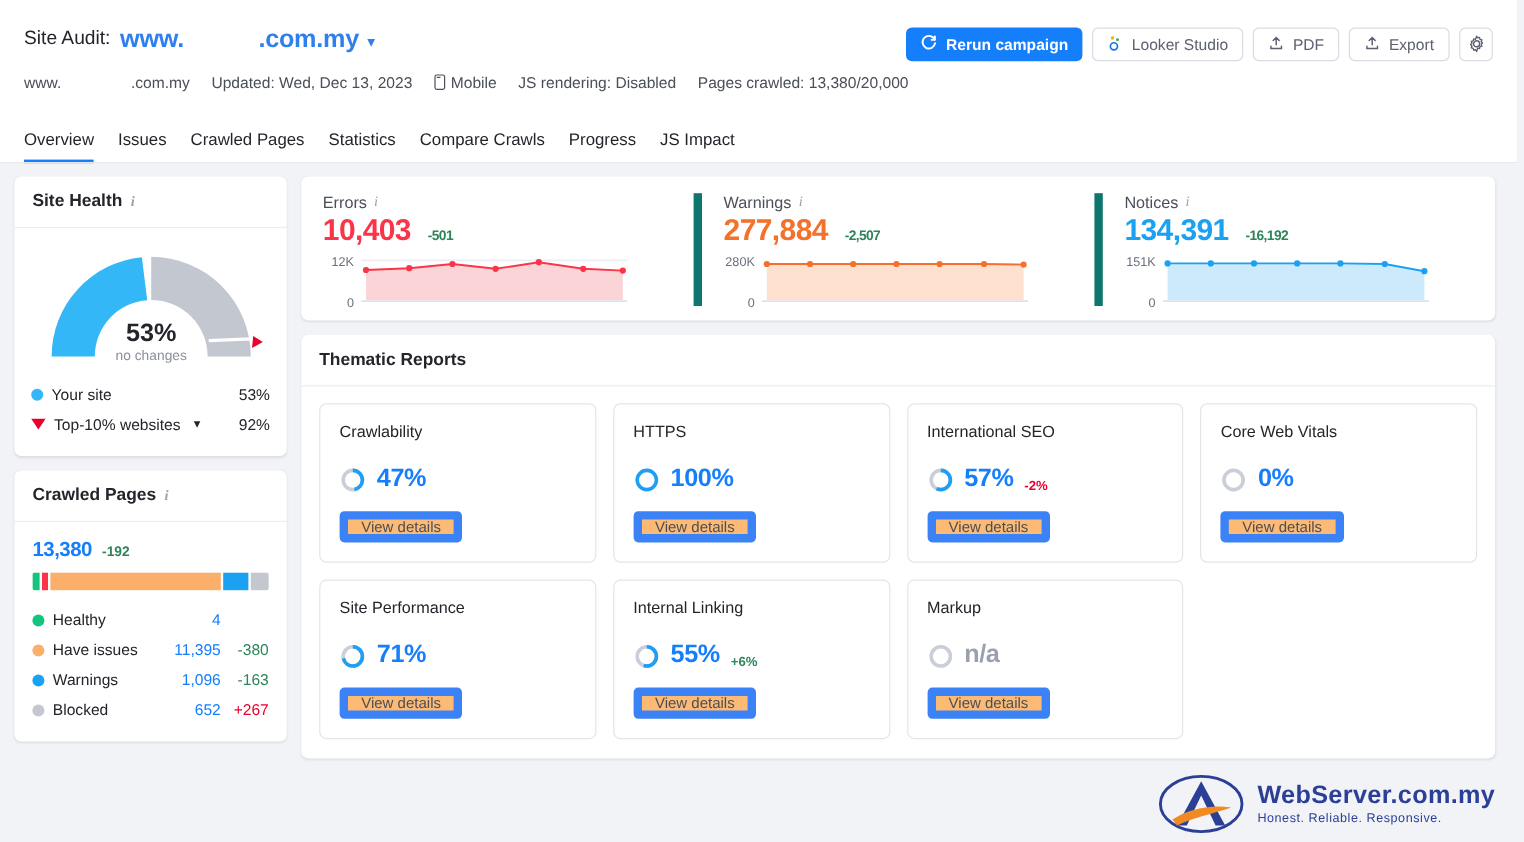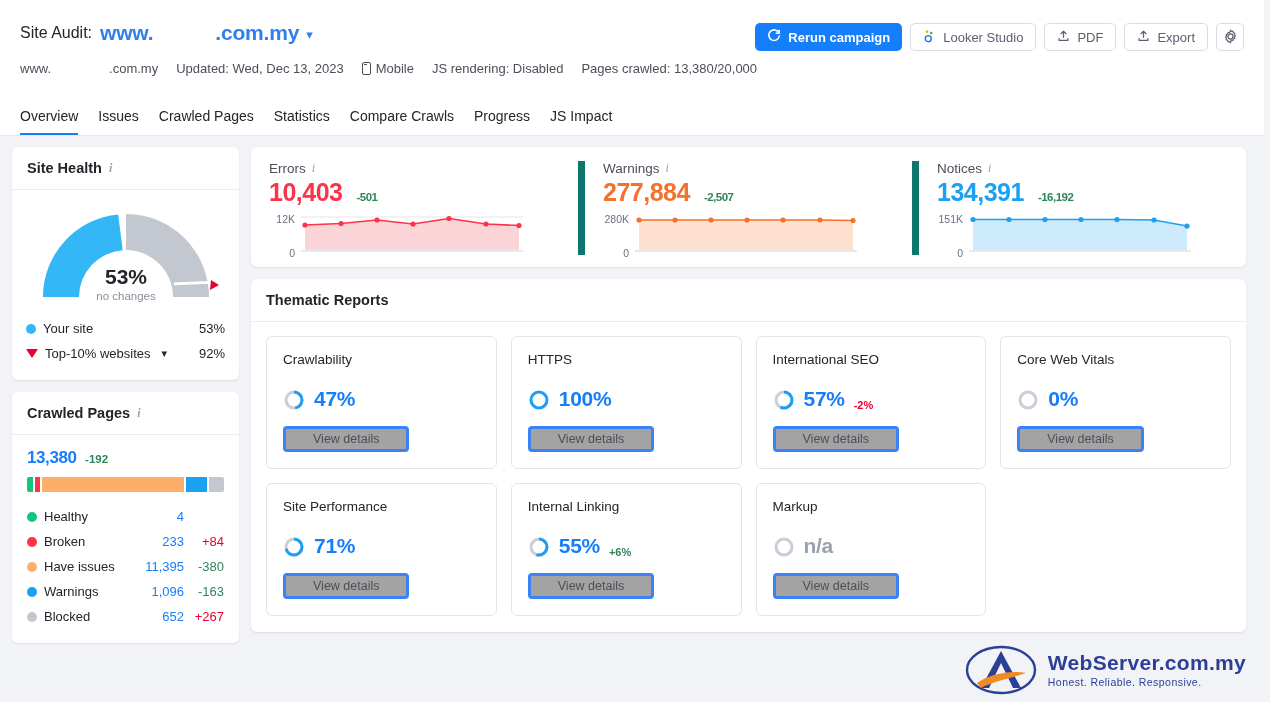--- a/index.html
+++ b/index.html
@@ -85,22 +85,22 @@
   
   .tr-head { padding: 13px 15px; font-size: 14.5px; font-weight: bold; border-bottom: 1px solid #ecedf1; }
   .tr-grid { padding: 14px 15px 16px 15px; display: grid; grid-template-columns: repeat(4, 1fr); gap: 14px; }
   .tr-card { border: 1px solid #e3e5ea; border-radius: 6px; padding: 15px 16px 16px 16px; min-height: 130px; }
   .tr-name { font-size: 13.5px; color: #23252b; }
   .tr-val-row { display:flex; align-items:flex-end; gap: 9px; margin-top: 20px; }
   .tr-pct { font-size: 21px; font-weight: bold; color: #157efb; letter-spacing:-0.3px; }
   .tr-pct.na { color: #9aa0ad; font-weight: bold; }
   .tr-chg { font-size: 11px; font-weight: bold; }
   .tr-btn { margin-top: 15px; display:inline-flex; align-items:center; justify-content:center;
-            height: 26px; padding: 0 27px; font-size: 12.5px; color:#4b4f58;
-            background:#a3a3a3; border:3px solid #3b82f6; border-radius: 4px; cursor:pointer; }
+            height: 26px; padding: 0 11px; font-size: 12.5px; color:#4b4f58;
+            background:#fdba74; border:7px solid #3b82f6; border-radius: 4px; cursor:pointer; }
 
   
   .footer-logo { position: absolute; right: 18px; bottom: 6px; display:flex; align-items:center; gap: 10px; }
   .logo-text { line-height: 1; }
   .logo-main { font-size: 21px; font-weight: bold; color: #2b3f96; letter-spacing: 0.3px; }
   .logo-sub { font-size: 10.5px; color: #2b3f96; letter-spacing: 0.45px; margin-top: 4px; }
 </style>
 </head>
 <body>
 
@@ -254,28 +254,20 @@
             <span style="background:#c2c7d0; width:8%"></span>
           </div>
           <div class="cp-legend">
             <div class="cp-row">
               <span class="lbl">
                   <span class="dot" style="background:#12c47d"></span>
               <span>Healthy</span>
                 </span>
               <span class="v1">4</span>
               <span class="v2"></span>
-            </div>
-            <div class="cp-row">
-              <span class="lbl">
-                  <span class="dot" style="background:#fb3449"></span>
-              <span>Broken</span>
-                </span>
-              <span class="v1">233</span>
-              <span class="v2 pos">+84</span>
             </div>
             <div class="cp-row">
               <span class="lbl">
                   <span class="dot" style="background:#fcaf6a"></span>
               <span>Have issues</span>
                 </span>
               <span class="v1">11,395</span>
               <span class="v2 neg">-380</span>
             </div>
             <div class="cp-row">

